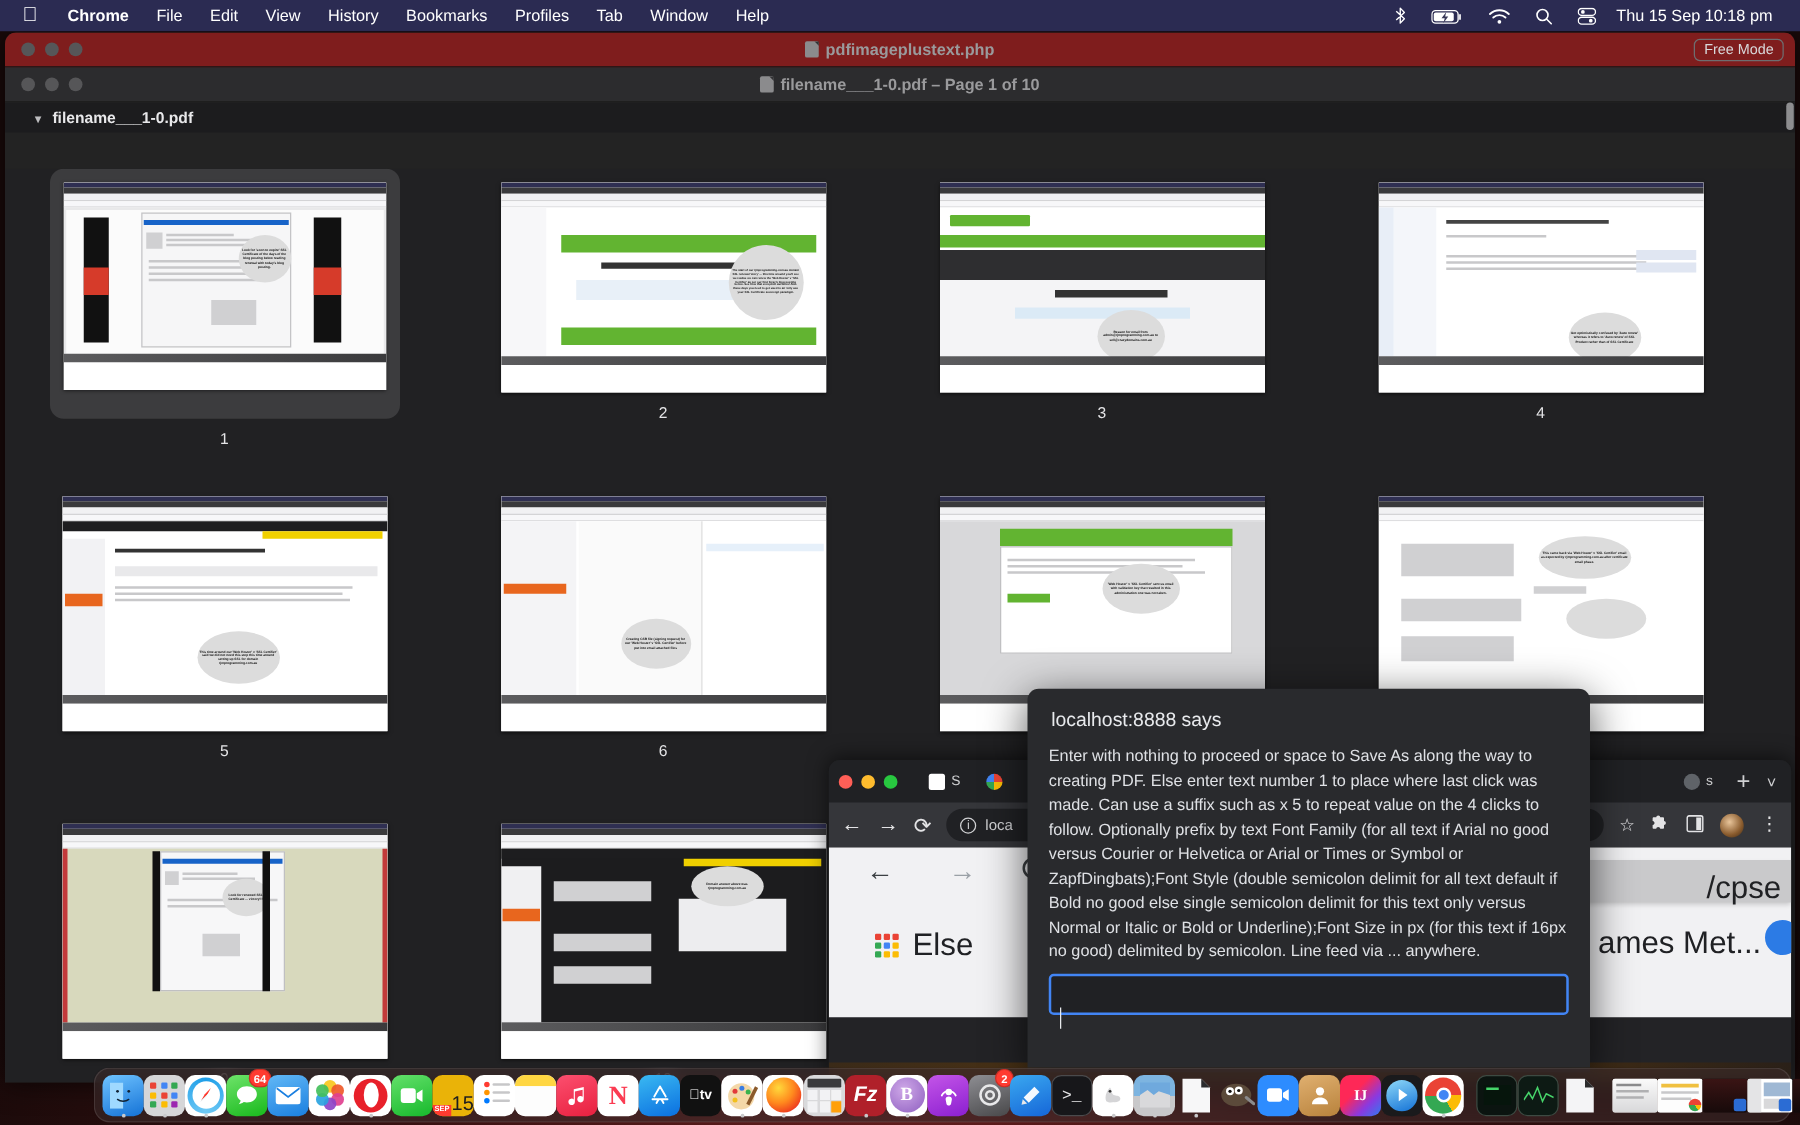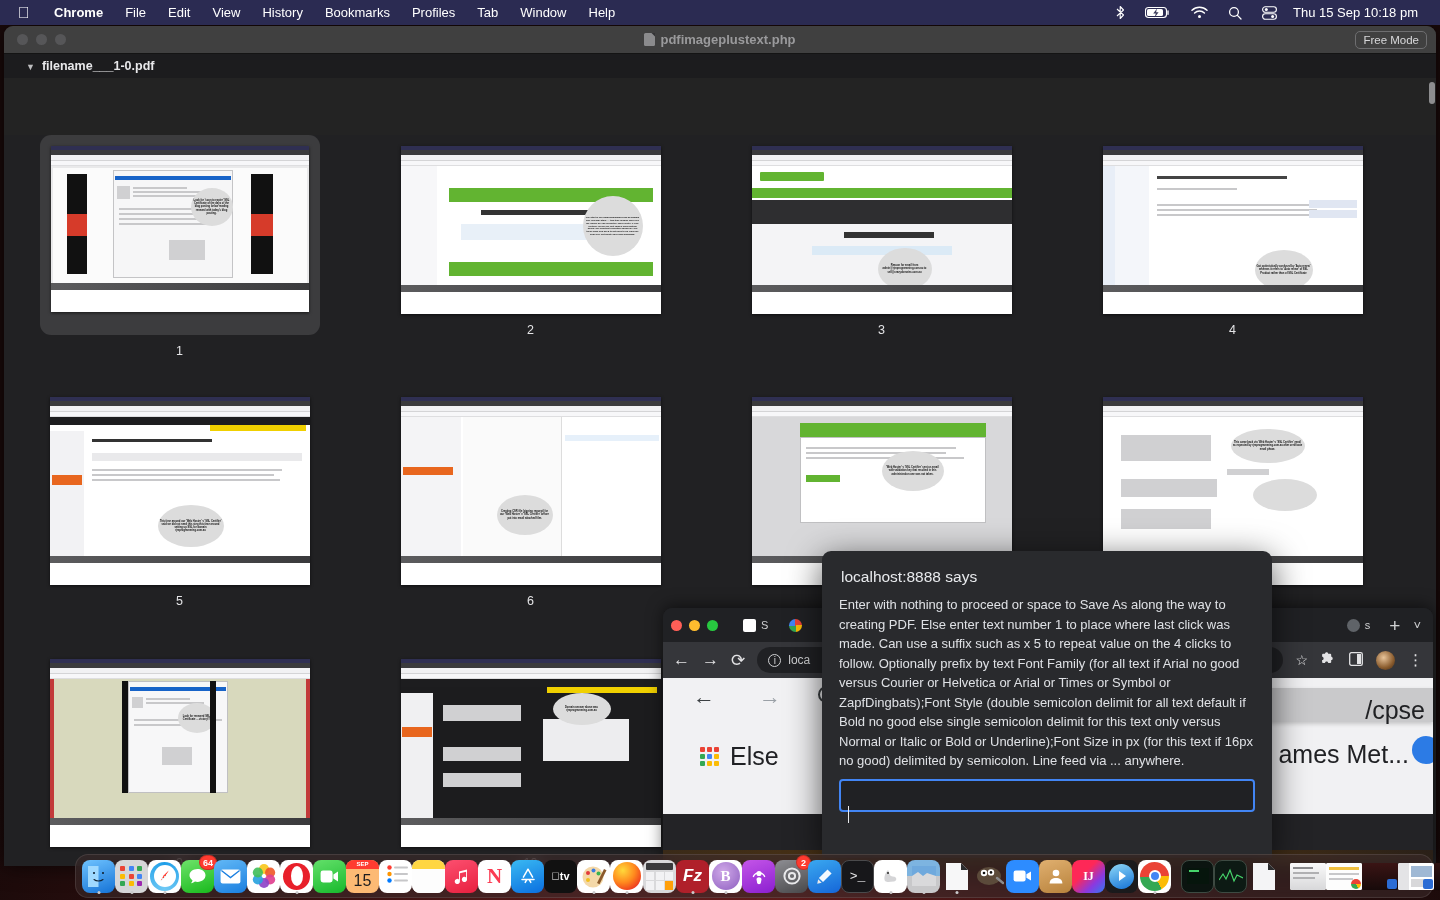--- a/index.html
+++ b/index.html
@@ -24,35 +24,35 @@
     background:#2b2b52;
     display:flex; align-items:center;
     color:#fff; font-size:13px;
     z-index:60;
     padding:0 8px;
   }
   .mb-left { display:flex; align-items:center; gap:0; }
   .mb-item { padding:0 11px; line-height:25px; white-space:nowrap; }
   .mb-item.bold { font-weight:bold; }
   .mb-apple { padding:0 13px 0 10px; font-size:16px; line-height:25px; }
-  .mb-right { margin-left:auto; display:flex; align-items:center; gap:0; padding-right:6px;}
+  .mb-right { margin-left:auto; display:flex; align-items:flex-end; gap:0; padding-right:6px;}
   .mb-ic { padding:0 10px; display:flex; align-items:center; justify-content:center; }
   .mb-clock { padding:0 8px 0 6px; font-size:13px; white-space:nowrap; }
 
   
   .win-outer {
     position:absolute; left:4px; top:26px; width:1432px; height:840px;
     background:#232323;
     border-radius:9px 9px 0 0;
     overflow:hidden;
     box-shadow:0 0 22px rgba(0,0,0,.7);
     z-index:10;
   }
   .titlebar-outer {
-    height:28px; background:#404040;
+    height:28px; background:#7f1d1d;
     display:flex; align-items:center; position:relative;
     border-bottom:1px solid #141414;
   }
   .traffic { display:flex; gap:8px; padding-left:13px; align-items:center;}
   .tl { width:11px;height:11px;border-radius:50%; background:#565658; }
   .win-title {
     position:absolute; left:0; right:0; text-align:center;
     color:#9a9a9c; font-size:13px; font-weight:bold;
     display:flex; align-items:center; justify-content:center; gap:5px;
     pointer-events:none;
@@ -280,20 +280,31 @@
         <div class="tl"></div>
         <div class="tl"></div>
       </div>
       <div class="win-title">
         <span class="doc-ico"></span>
         <span>pdfimageplustext.php</span>
       </div>
       <div class="freemode">Free Mode</div>
     </div>
 
+    <div class="titlebar-inner">
+      <div class="traffic">
+        <div class="tl"></div>
+        <div class="tl"></div>
+        <div class="tl"></div>
+      </div>
+      <div class="win-title">
+        <span class="doc-ico"></span>
+        <span>filename___1-0.pdf – Page 1 of 10</span>
+      </div>
+    </div>
 
     <div class="doc-header">
       <span class="chev">▼</span>
       <span>filename___1-0.pdf</span>
     </div>
 
     <div class="thumbs-area">
 
       <div class="trow" style="top:0px;">
 
@@ -721,21 +732,21 @@
     </div>
     <div class="dk">
       <div class="app" style="background:linear-gradient(160deg,#63e06a,#17b92c);">
         <svg width="19" height="13" viewBox="0 0 19 13">
             <rect x="0.6" y="0.6" width="12" height="11.8" rx="2.4" fill="#fff"></rect>
             <path d="M13.4 4.6l4.6-3v10l-4.6-3z" fill="#fff"></path>
           </svg>
       </div>
     </div>
     <div class="dk">
-      <div class="app" style="background:#fdba74;flex-direction:column;">
+      <div class="app" style="background:#eab308;align-items:flex-end;">
         <div style="width:100%;height:9px;background:#ff3b30;color:#fff;font-size:6px;display:flex;align-items:center;justify-content:center;font-weight:bold;">SEP</div>
         <div style="flex:1;display:flex;align-items:center;justify-content:center;color:#1d1d1f;font-size:16px;">15</div>
       </div>
     </div>
     <div class="dk">
       <div class="app" style="background:#fff;align-items:flex-start;padding:5px 0 0 5px;">
         <svg width="22" height="20" viewBox="0 0 22 20">
           <circle cx="2.5" cy="2.5" r="2.2" fill="#ff3b30"></circle>
             <rect x="7" y="1.5" width="14" height="2" rx="1" fill="#c7c7c9"></rect>
           <circle cx="2.5" cy="9" r="2.2" fill="#ff9500"></circle>

